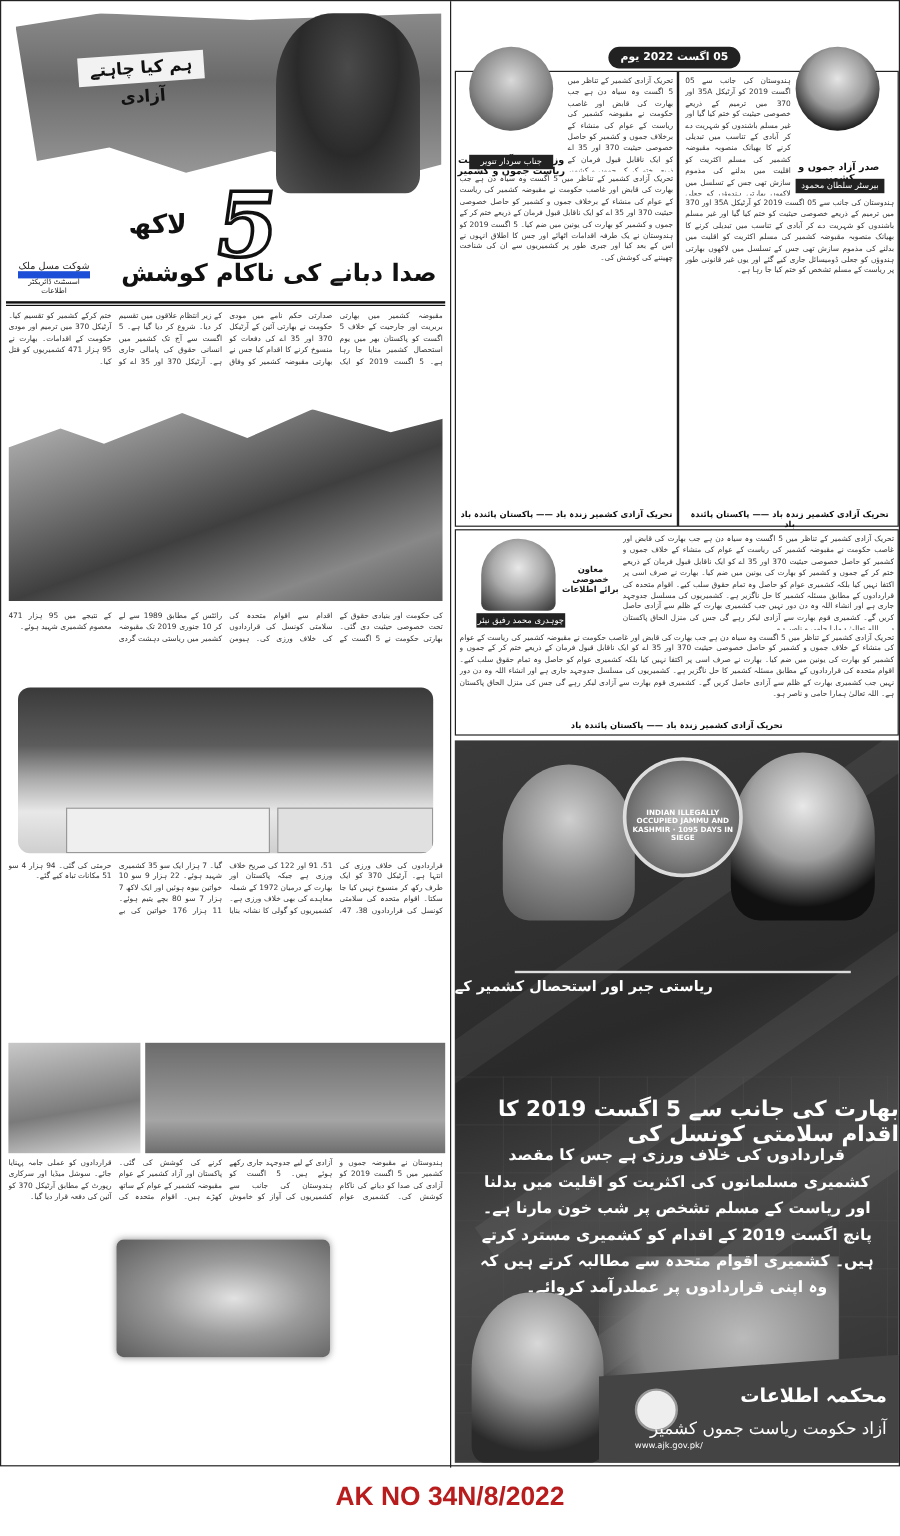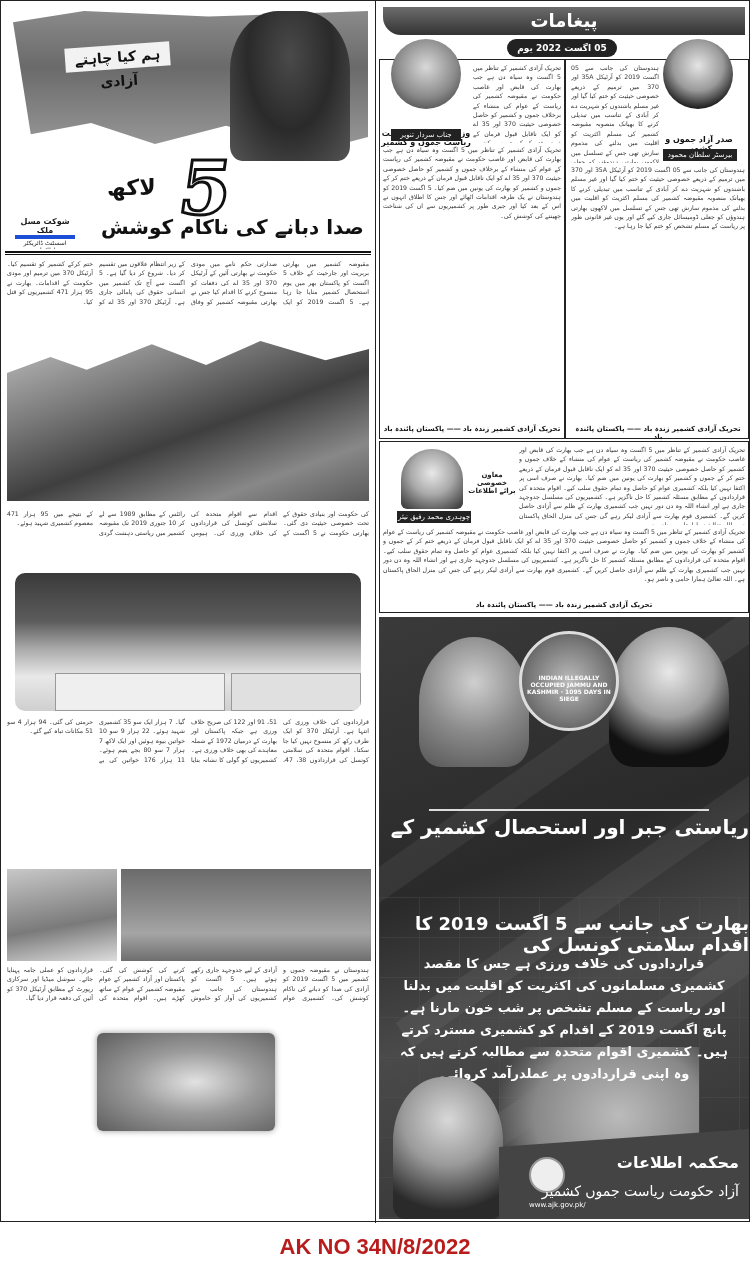--- a/index.html
+++ b/index.html
@@ -16,21 +16,21 @@
     clip-path: polygon(0 8%,20% 0,55% 4%,100% 0,100% 90%,85% 100%,60% 82%,40% 95%,22% 80%,5% 88%); }
   .hero-soldier { position: absolute; left: 225px; top: 6px; width: 120px; height: 150px;
     background: radial-gradient(ellipse at 50% 30%,#4a4a4a 0%,#2a2a2a 50%,#555 100%); border-radius: 40% 40% 10% 10%; }
   .hero-placard { position: absolute; left: 60px; top: 40px; width: 105px; height: 24px; background: #f2f2f2;
     transform: rotate(-4deg); font-size: 14px; font-weight: bold; text-align: center; line-height: 24px; color: #111; }
   .hero-five { position: absolute; left: 175px; top: 146px; font-family: "DejaVu Serif", serif; font-size: 74px;
     font-weight: bold; color: #fff; -webkit-text-stroke: 3px #111; line-height: 1; transform: skewX(-8deg); }
   .hero-august { position: absolute; left: 102px; top: 170px; font-size: 22px; font-weight: bold; color: #111; }
   .hero-headline { position: absolute; left: 96px; top: 210px; font-size: 20px; font-weight: bold; color: #111; white-space: nowrap; }
   .byline { position: absolute; left: 10px; top: 212px; width: 60px; text-align: center; }
-  .byline .n { font-size: 8px; font-weight: bold; border-bottom: 4px solid #1d4ed8; }
+  .byline .n { font-size: 8px; font-weight: normal; border-bottom: 6px solid #1d4ed8; }
   .byline .t { font-size: 6px; }
   .rule2 { position: absolute; left: 4px; height: 4px; border-top: 2px solid #111; border-bottom: 1px solid #111; }
 
   .txt { position: absolute; font-size: 6.2px; line-height: 9.4px; color: #333; direction: rtl; text-align: justify; overflow: hidden; }
   .photo { position: absolute; overflow: hidden; }
   .ph-scuffle { left: 6px; top: 340px; width: 362px; height: 160px;
     background: linear-gradient(160deg,#bdbdbd 0%,#7a7a7a 30%,#3f3f3f 55%,#888 80%,#5a5a5a 100%);
     clip-path: polygon(0 20%,12% 10%,22% 18%,40% 2%,55% 15%,70% 0,88% 12%,100% 5%,100% 100%,0 100%); }
   .ph-protest { left: 14px; top: 572px; width: 346px; height: 138px; border-radius: 10px;
     background: linear-gradient(180deg,#3a3a3a 0%,#5c5c5c 35%,#aaa 55%,#e8e8e8 75%,#cfcfcf 100%); }
@@ -57,21 +57,21 @@
   .adv-cap { position: absolute; left: 90px; top: 470px; width: 50px; font-size: 7px; font-weight: bold; text-align: center; direction: rtl; }
 
   .ad { position: absolute; left: 2px; top: 616px; width: 370px; height: 602px; background: linear-gradient(160deg,#3a3a3a 0%,#2a2a2a 40%,#4a4a4a 60%,#2f2f2f 100%); overflow: hidden; }
   .ad-stripe { position: absolute; width: 500px; height: 30px; background: rgba(255,255,255,0.06); transform: rotate(-35deg); }
   .ad-face-l { position: absolute; left: 40px; top: 20px; width: 110px; height: 130px; border-radius: 50% 50% 20% 20%; background: radial-gradient(circle at 50% 35%,#cfcfcf 0%,#8a8a8a 50%,#555 100%); }
   .ad-face-r { position: absolute; left: 230px; top: 10px; width: 120px; height: 140px; border-radius: 50% 50% 20% 20%; background: radial-gradient(circle at 50% 32%,#e8e8e8 0%,#a0a0a0 40%,#111 75%); }
   .ad-seal { position: absolute; left: 140px; top: 14px; width: 100px; height: 100px; border-radius: 50%; border: 3px solid #ddd; background: radial-gradient(circle,#bbb 0%,#777 60%,#444 100%); }
   .ad-seal-txt { position: absolute; left: 0; right: 0; top: 40px; font-size: 6px; color: #fff; text-align: center; font-weight: bold; }
   .ad-h1 { position: absolute; left: 0; right: 0; top: 160px; text-align: center; color: #fff; font-size: 22px; font-weight: bold; direction: rtl; }
   .ad-hr { position: absolute; left: 50px; right: 40px; top: 192px; border-top: 2px solid #ddd; }
-  .ad-h2 { position: absolute; left: 0; right: 0; top: 198px; text-align: right; color: #fff; font-size: 20px; font-weight: bold; direction: rtl; }
+  .ad-h2 { position: absolute; left: 0; right: 0; top: 198px; text-align: left; color: #fff; font-size: 12px; font-weight: bold; direction: rtl; }
   .ad-count { position: absolute; left: 108px; top: 228px; width: 160px; height: 46px; background: #5a5a5a; border: 1px solid #999;
     color: #fff; font-family: "DejaVu Serif", serif; font-size: 38px; font-weight: bold; text-align: center; line-height: 46px; direction: rtl; }
   .ad-h3 { position: absolute; left: 0; right: 0; top: 296px; text-align: right; color: #fff; font-size: 18px; font-weight: bold; direction: rtl; }
   .ad-body { position: absolute; left: 20px; right: 20px; top: 336px; color: #fff; font-size: 13px; line-height: 22px; text-align: center; direction: rtl; font-weight: bold; }
   .ad-hand { position: absolute; left: 120px; top: 430px; width: 200px; height: 170px; background: radial-gradient(ellipse at 60% 40%,#bbb 0%,#888 50%,transparent 75%); }
   .ad-grid { position: absolute; left: 0; top: 280px; width: 370px; height: 322px;
     background-image: linear-gradient(#555 1px,transparent 1px),linear-gradient(90deg,#555 1px,transparent 1px); background-size: 40px 40px; opacity: 0.35; }
   .ad-face-b { position: absolute; left: 14px; top: 460px; width: 110px; height: 142px; border-radius: 45% 45% 10% 10%; background: radial-gradient(circle at 50% 30%,#d8d8d8 0%,#9a9a9a 40%,#2a2a2a 80%); }
   .ad-dept { position: absolute; left: 120px; top: 512px; width: 250px; height: 90px; background: #444; clip-path: polygon(0 20%,100% 0,100% 100%,0 100%); }
   .ad-logo { position: absolute; left: 150px; top: 540px; width: 36px; height: 36px; border-radius: 50%; background: #eee; border: 2px solid #999; }
@@ -112,21 +112,20 @@
 
     <div class="txt" style="left:6px;top:716px;width:362px;height:148px;column-count:4;column-gap:6px;">قراردادوں کی خلاف ورزی کی انتہا ہے۔ آرٹیکل 370 کو ایک طرف رکھ کر منسوخ نہیں کیا جا سکتا۔ اقوام متحدہ کی سلامتی کونسل کی قراردادوں 38، 47، 51، 91 اور 122 کی صریح خلاف ورزی ہے جبکہ پاکستان اور بھارت کے درمیان 1972 کے شملہ معاہدے کی بھی خلاف ورزی ہے۔ کشمیریوں کو گولی کا نشانہ بنایا گیا۔ 7 ہزار ایک سو 35 کشمیری شہید ہوئے۔ 22 ہزار 9 سو 10 خواتین بیوہ ہوئیں اور ایک لاکھ 7 ہزار 7 سو 80 بچے یتیم ہوئے۔ 11 ہزار 176 خواتین کی بے حرمتی کی گئی۔ 94 ہزار 4 سو 51 مکانات تباہ کیے گئے۔</div>
     <div class="photo ph-child"></div>
     <div class="photo ph-street"></div>
 
     <div class="txt" style="left:6px;top:964px;width:362px;height:254px;column-count:4;column-gap:6px;">ہندوستان نے مقبوضہ جموں و کشمیر میں 5 اگست 2019 کو آزادی کی صدا کو دبانے کی ناکام کوشش کی۔ کشمیری عوام آزادی کے لیے جدوجہد جاری رکھے ہوئے ہیں۔ 5 اگست کو ہندوستان کی جانب سے کشمیریوں کی آواز کو خاموش کرنے کی کوشش کی گئی۔ پاکستان اور آزاد کشمیر کے عوام مقبوضہ کشمیر کے عوام کے ساتھ کھڑے ہیں۔ اقوام متحدہ کی قراردادوں کو عملی جامہ پہنایا جائے۔ سوشل میڈیا اور سرکاری رپورٹ کے مطابق آرٹیکل 370 کو آئین کی دفعہ قرار دیا گیا۔</div>
     <div class="photo ph-men"></div>
   </div>
 
   <div class="right">
-    <div class="msg-header rtl">پیغامات</div>
     <div class="date-pill rtl">05 اگست 2022 یوم استحصال</div>
 
     <div class="box" style="left:2px;top:58px;width:186px;height:380px;"></div>
     <div class="portrait p-pm"></div>
     <div class="title-cap" style="left:4px;top:128px;width:90px;">وزیراعظم آزاد حکومت ریاست جموں و کشمیر</div>
     <div class="name-tag" style="left:14px;top:128px;width:70px;">جناب سردار تنویر الیاس خان</div>
     <div class="txt" style="left:96px;top:62px;width:88px;height:80px;">تحریک آزادی کشمیر کے تناظر میں 5 اگست وہ سیاہ دن ہے جب بھارت کی قابض اور غاصب حکومت نے مقبوضہ کشمیر کی ریاست کے عوام کی منشاء کے برخلاف جموں و کشمیر کو حاصل خصوصی حیثیت 370 اور 35 اے کو ایک ناقابل قبول فرمان کے ذریعے ختم کر کے جموں و کشمیر کو بھارت کی یونین میں ضم کیا۔ 5 اگست 2019 کو ہندوستان نے یک طرفہ اقدامات اٹھائے اور جس کا اطلاق انہوں نے اس کے بعد کیا اور جبری طور پر کشمیریوں سے ان کی شناخت چھیننے کی کوشش کی۔</div>
     <div class="txt" style="left:6px;top:144px;width:178px;height:272px;">تحریک آزادی کشمیر کے تناظر میں 5 اگست وہ سیاہ دن ہے جب بھارت کی قابض اور غاصب حکومت نے مقبوضہ کشمیر کی ریاست کے عوام کی منشاء کے برخلاف جموں و کشمیر کو حاصل خصوصی حیثیت 370 اور 35 اے کو ایک ناقابل قبول فرمان کے ذریعے ختم کر کے جموں و کشمیر کو بھارت کی یونین میں ضم کیا۔ 5 اگست 2019 کو ہندوستان نے یک طرفہ اقدامات اٹھائے اور جس کا اطلاق انہوں نے اس کے بعد کیا اور جبری طور پر کشمیریوں سے ان کی شناخت چھیننے کی کوشش کی۔</div>
     <div class="slogan" style="left:6px;top:424px;width:178px;">
       <span>تحریک آزادی کشمیر زندہ باد</span> —— <span>پاکستان پائندہ باد</span>

